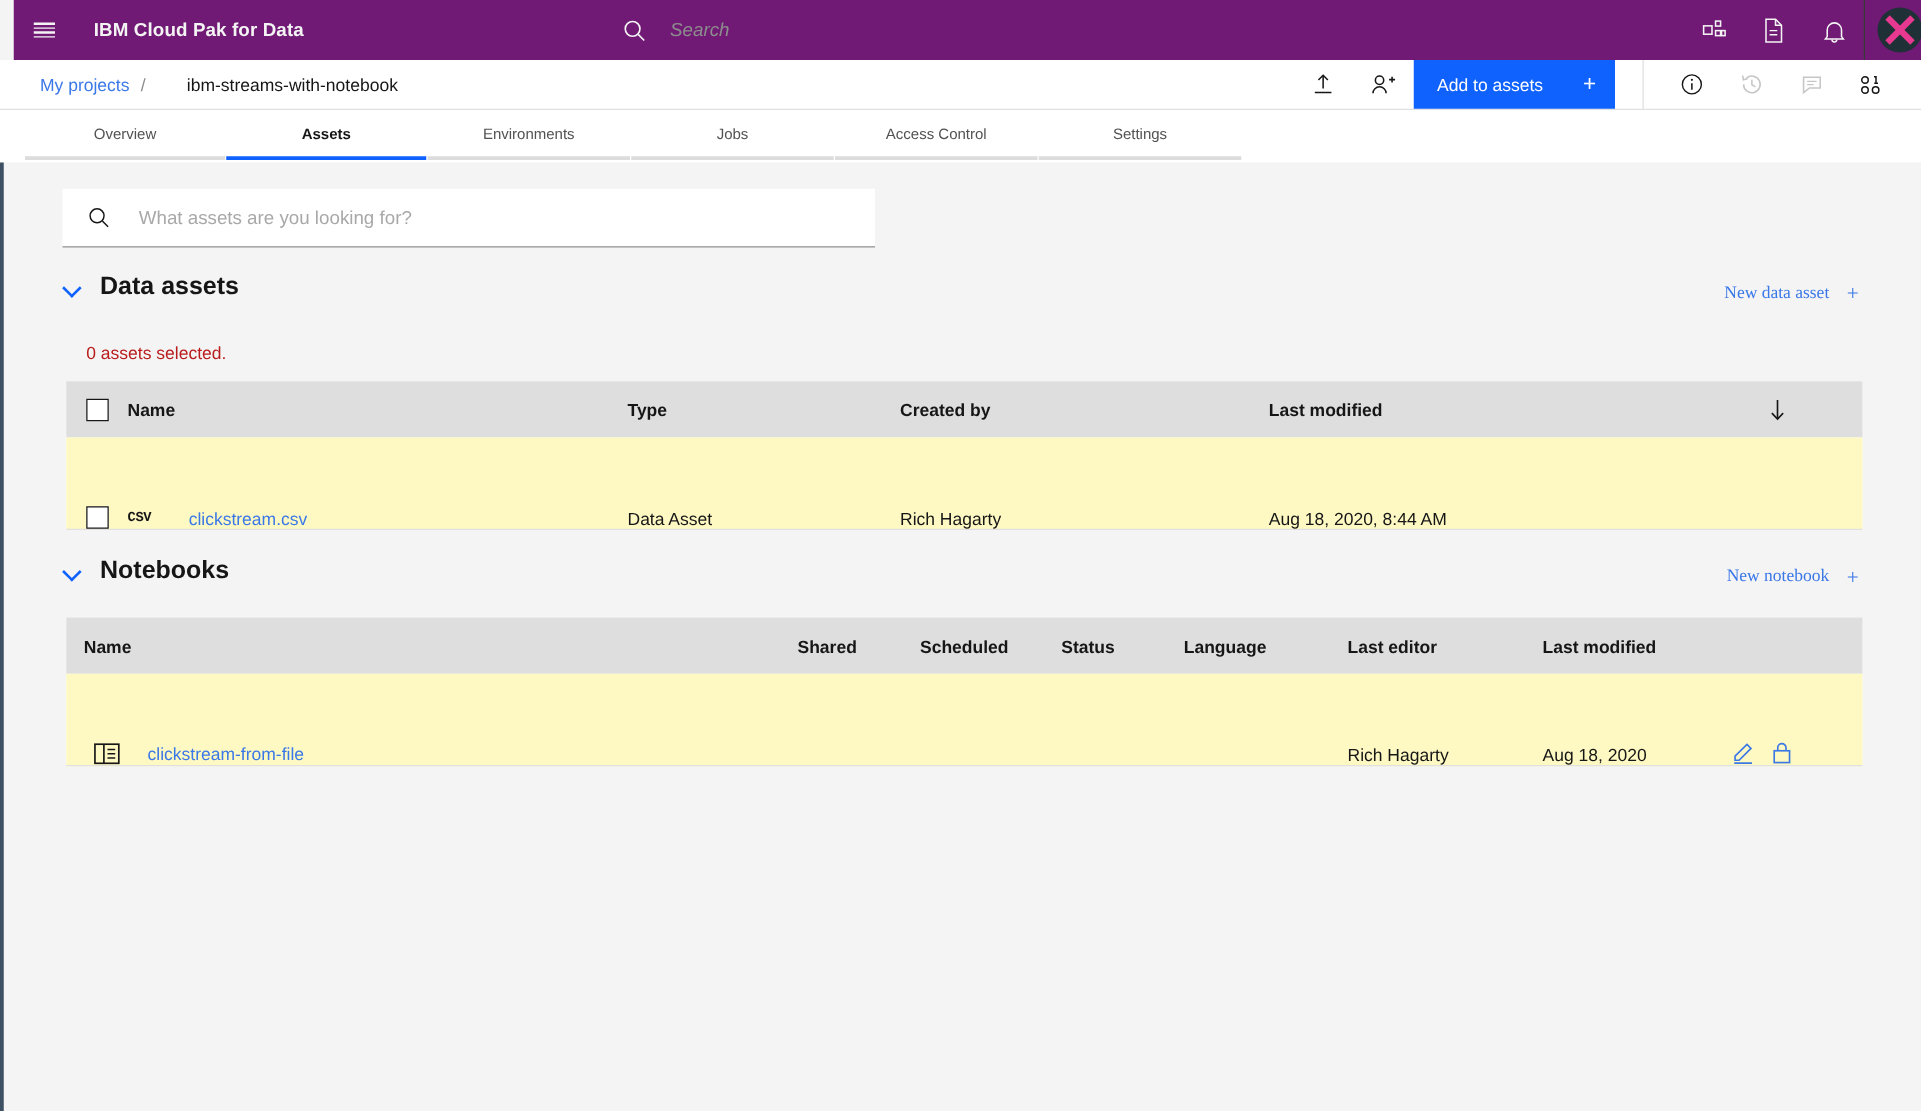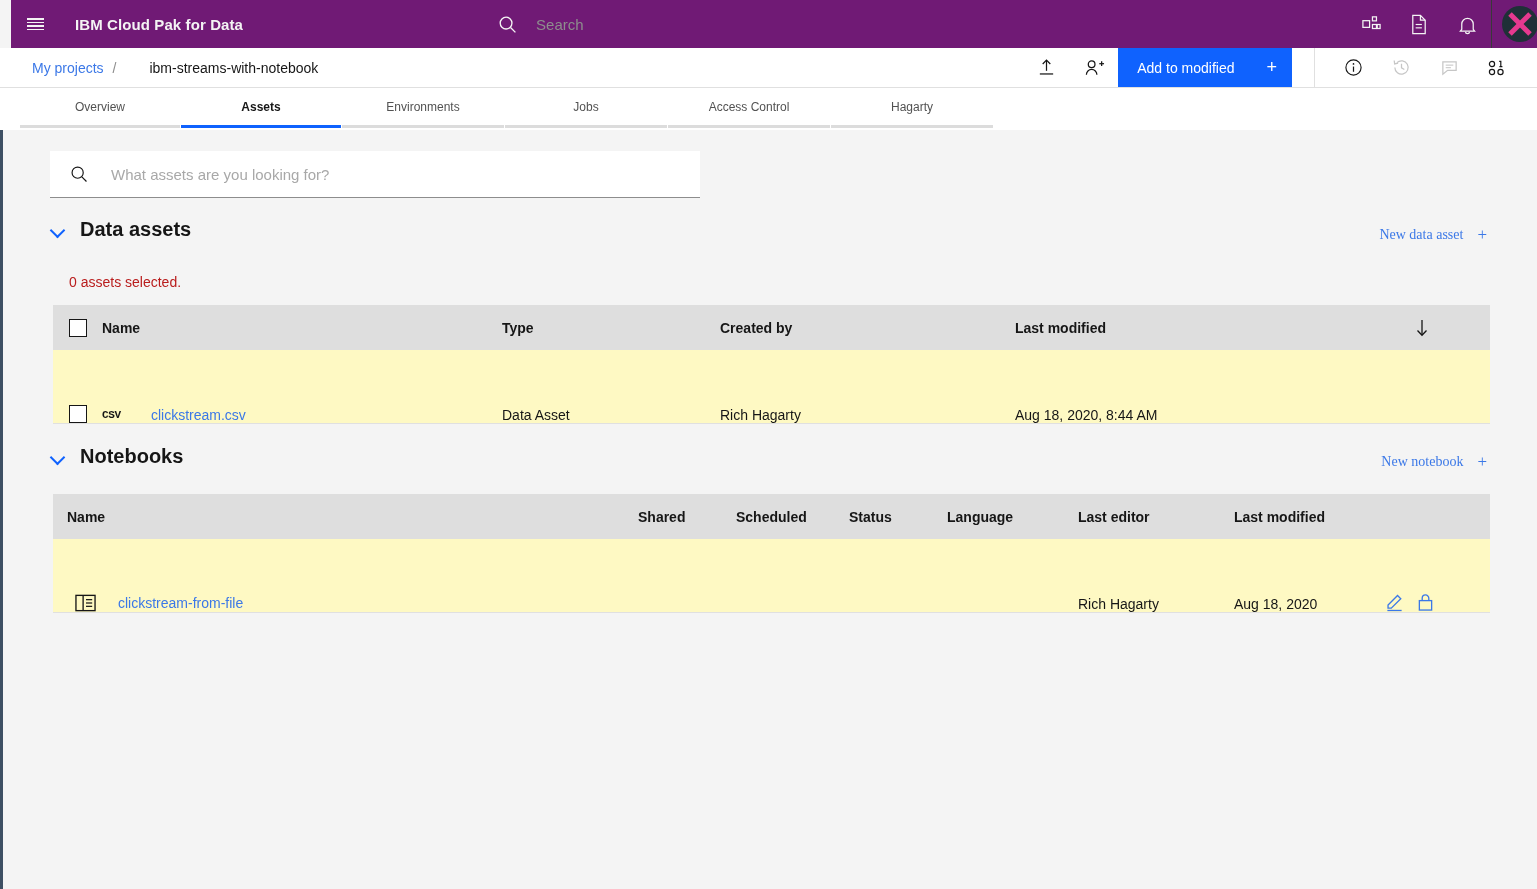--- a/index.html
+++ b/index.html
@@ -41,21 +41,21 @@
   .chev-d::after {
     content: ""; position: absolute; left: 1px; top: 1px;
     width: 8px; height: 8px;
     border-right: 1.4px solid #c6c6c6; border-bottom: 1.4px solid #c6c6c6;
     transform: rotate(45deg);
   }
   .hdr-search {
     flex: 1; height: 48px; display: flex; align-items: center;
     padding-left: 22px; cursor: text;
   }
-  .hdr-search .ph { color: #8d8d8d; font-size: 15px; padding-left: 19px; }
+  .hdr-search .ph { color: #8d8d8d; font-size: 15px; padding-left: 19px; font-style: italic; }
   .hdr-icons { display: flex; align-items: center; height: 48px; }
   .hdr-ico {
     width: 48px; height: 48px; display: flex;
     align-items: center; justify-content: center; cursor: pointer;
   }
   .avatar-wrap {
     width: 57px; height: 48px; display: flex; align-items: center;
     justify-content: center; border-left: 1px solid #393939; cursor: pointer;
   }
   .avatar {
@@ -244,21 +244,21 @@
   <div class="act-ico">
     <svg width="21" height="20" viewBox="0 0 22 20">
       <circle cx="8" cy="6" r="3.5" fill="none" stroke="#161616" stroke-width="1.3"></circle>
       <path d="M2.5 17 a5.5 5.5 0 0 1 11 0" fill="none" stroke="#161616" stroke-width="1.3"></path>
       <line x1="16" y1="5.5" x2="21" y2="5.5" stroke="#161616" stroke-width="1.3"></line>
       <line x1="18.5" y1="3" x2="18.5" y2="8" stroke="#161616" stroke-width="1.3"></line>
     </svg>
   </div>
 
   <div class="add-btn">
-    <span>Add to modified</span>
+    <span>Add to assets</span>
     <span class="plus">+</span>
   </div>
 
   <div class="act-div"></div>
 
   <div class="act-ico">
     <svg width="19" height="19" viewBox="0 0 20 20">
       <circle cx="10" cy="10" r="8" fill="none" stroke="#161616" stroke-width="1.2"></circle>
       <line x1="10" y1="9" x2="10" y2="14.5" stroke="#161616" stroke-width="1.3"></line>
       <circle cx="10" cy="6.2" r=".9" fill="#161616"></circle>
@@ -298,21 +298,21 @@
   <div class="tab" style="width:162px">
     <span>Environments</span>
   </div>
   <div class="tab" style="width:162px">
     <span>Jobs</span>
   </div>
   <div class="tab" style="width:162px">
     <span>Access Control</span>
   </div>
   <div class="tab" style="width:162px">
-    <span>Hagarty</span>
+    <span>Settings</span>
   </div>
 </div>
 
 <div class="body">
 
   <div class="searchbox">
     <svg width="18" height="18" viewBox="0 0 20 20">
       <circle cx="8.5" cy="8.5" r="6.2" fill="none" stroke="#161616" stroke-width="1.3"></circle>
       <line x1="13.2" y1="13.2" x2="18.3" y2="18.3" stroke="#161616" stroke-width="1.3"></line>
     </svg>

